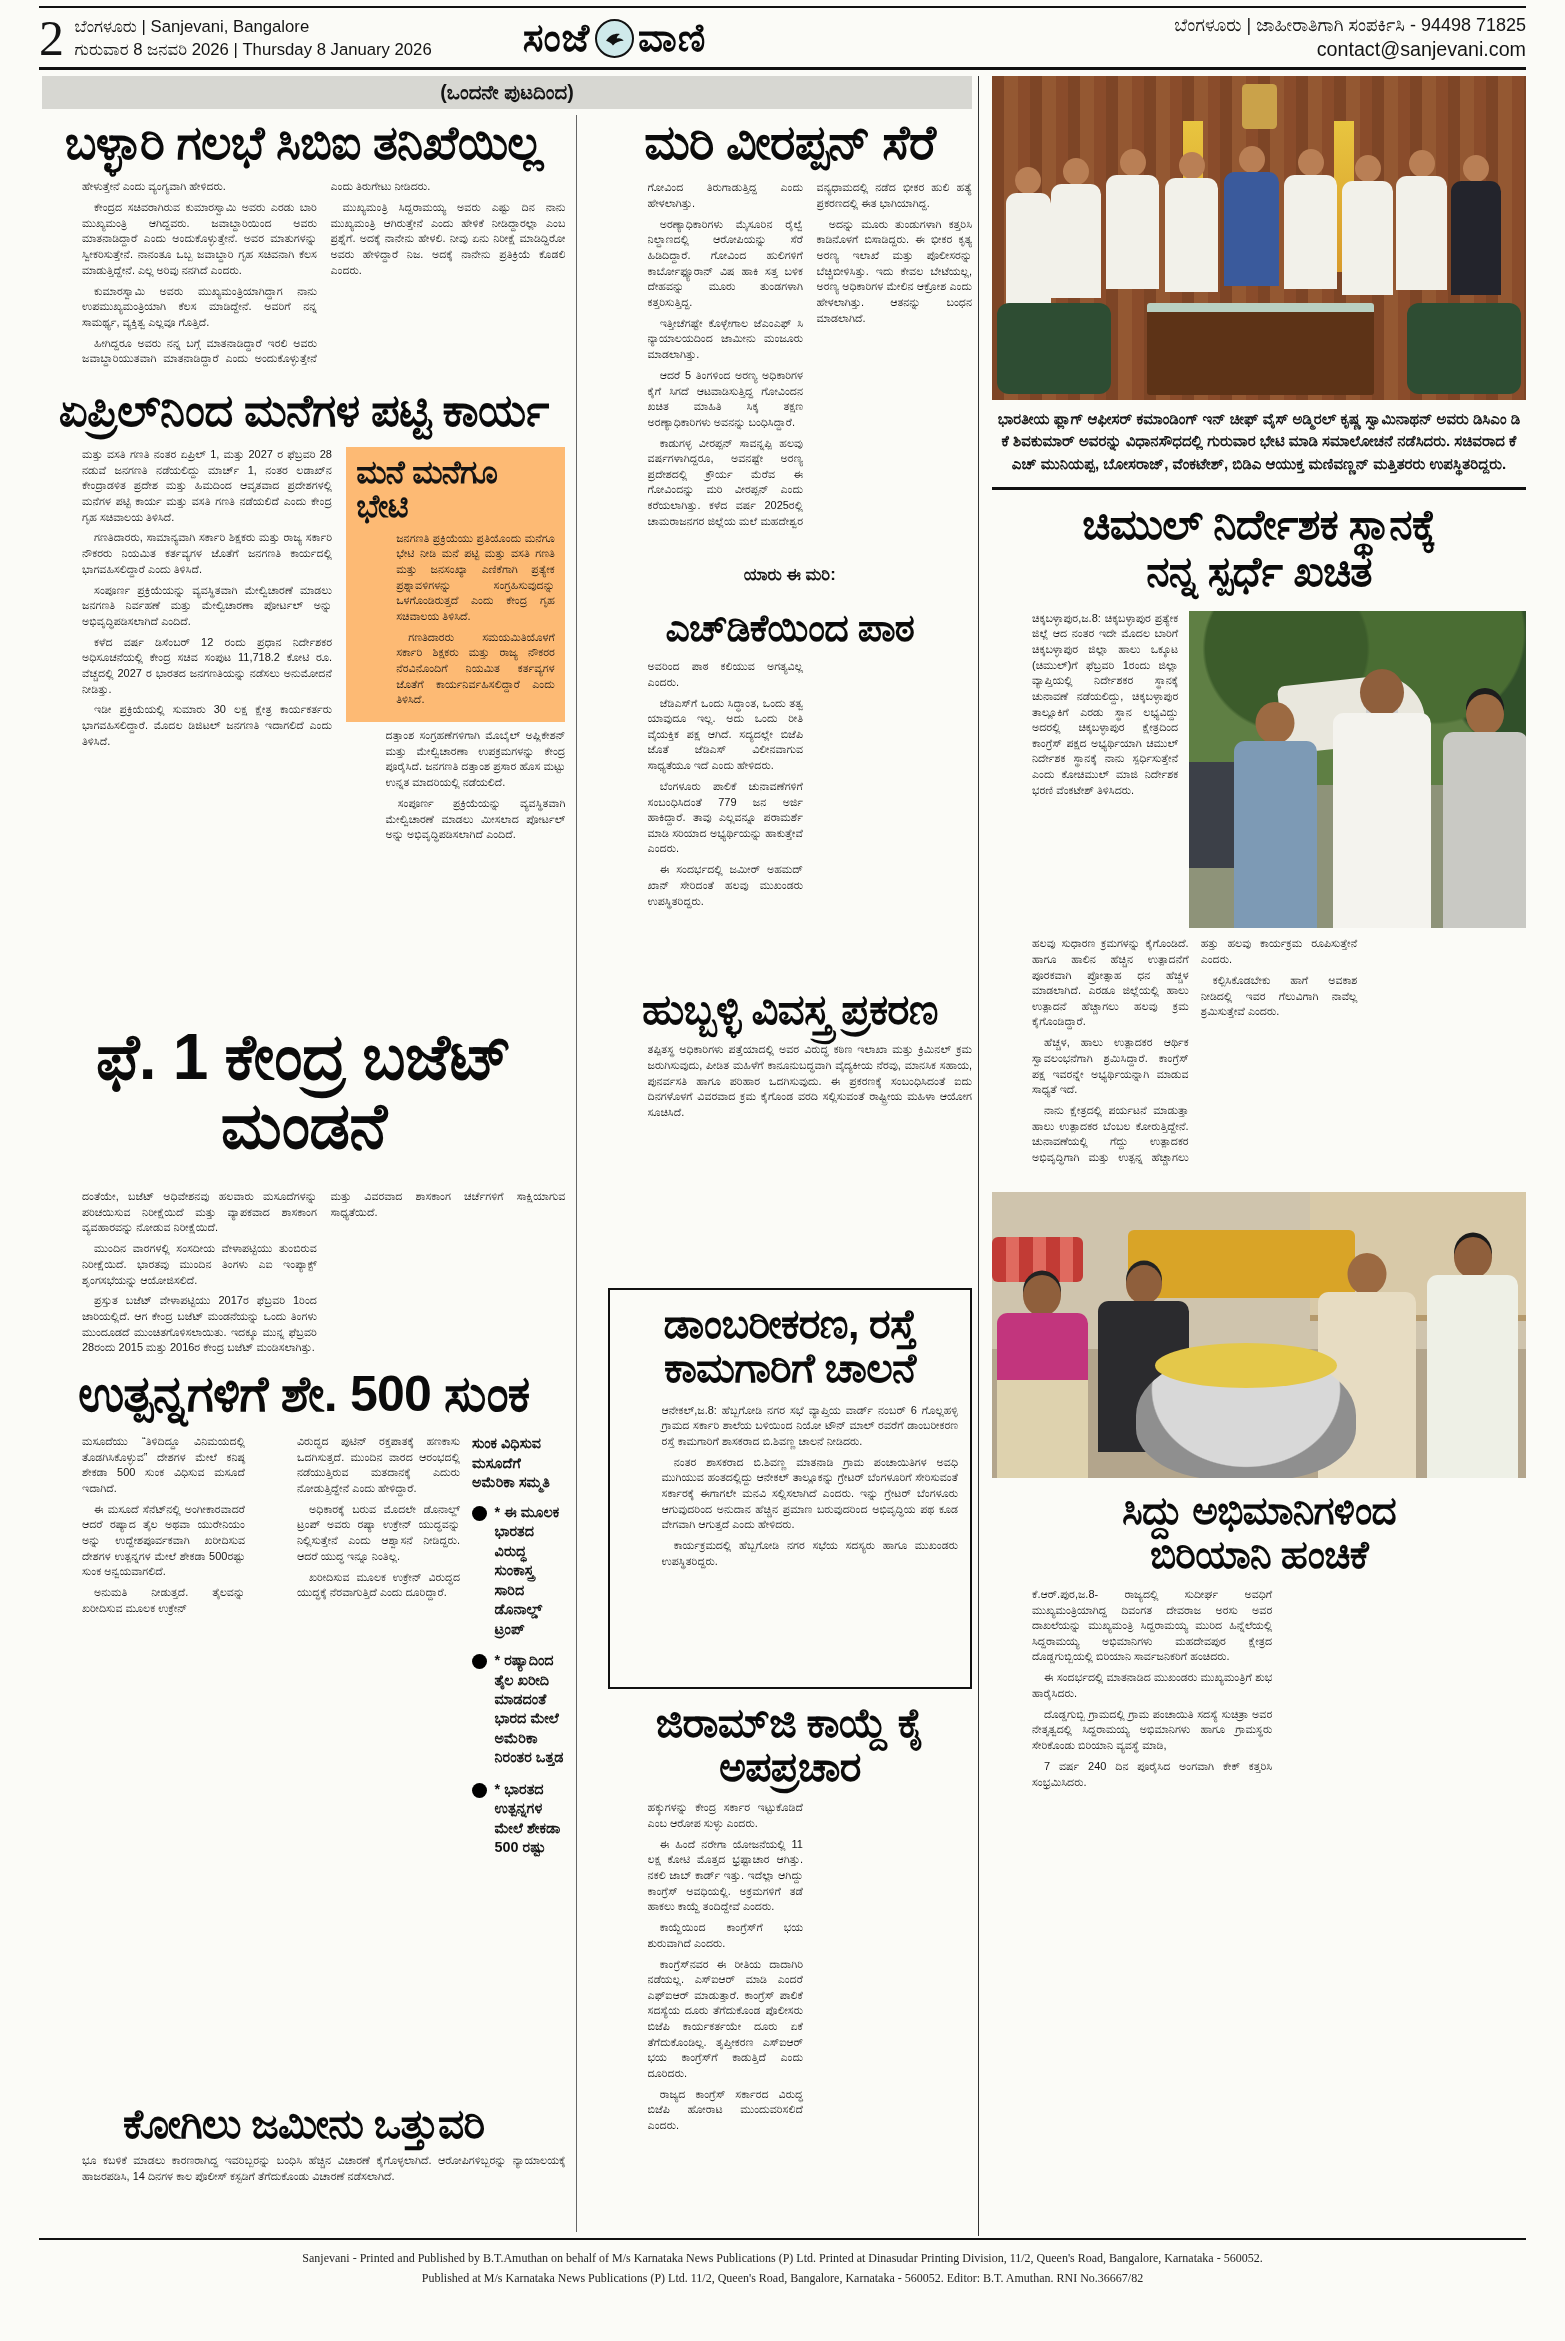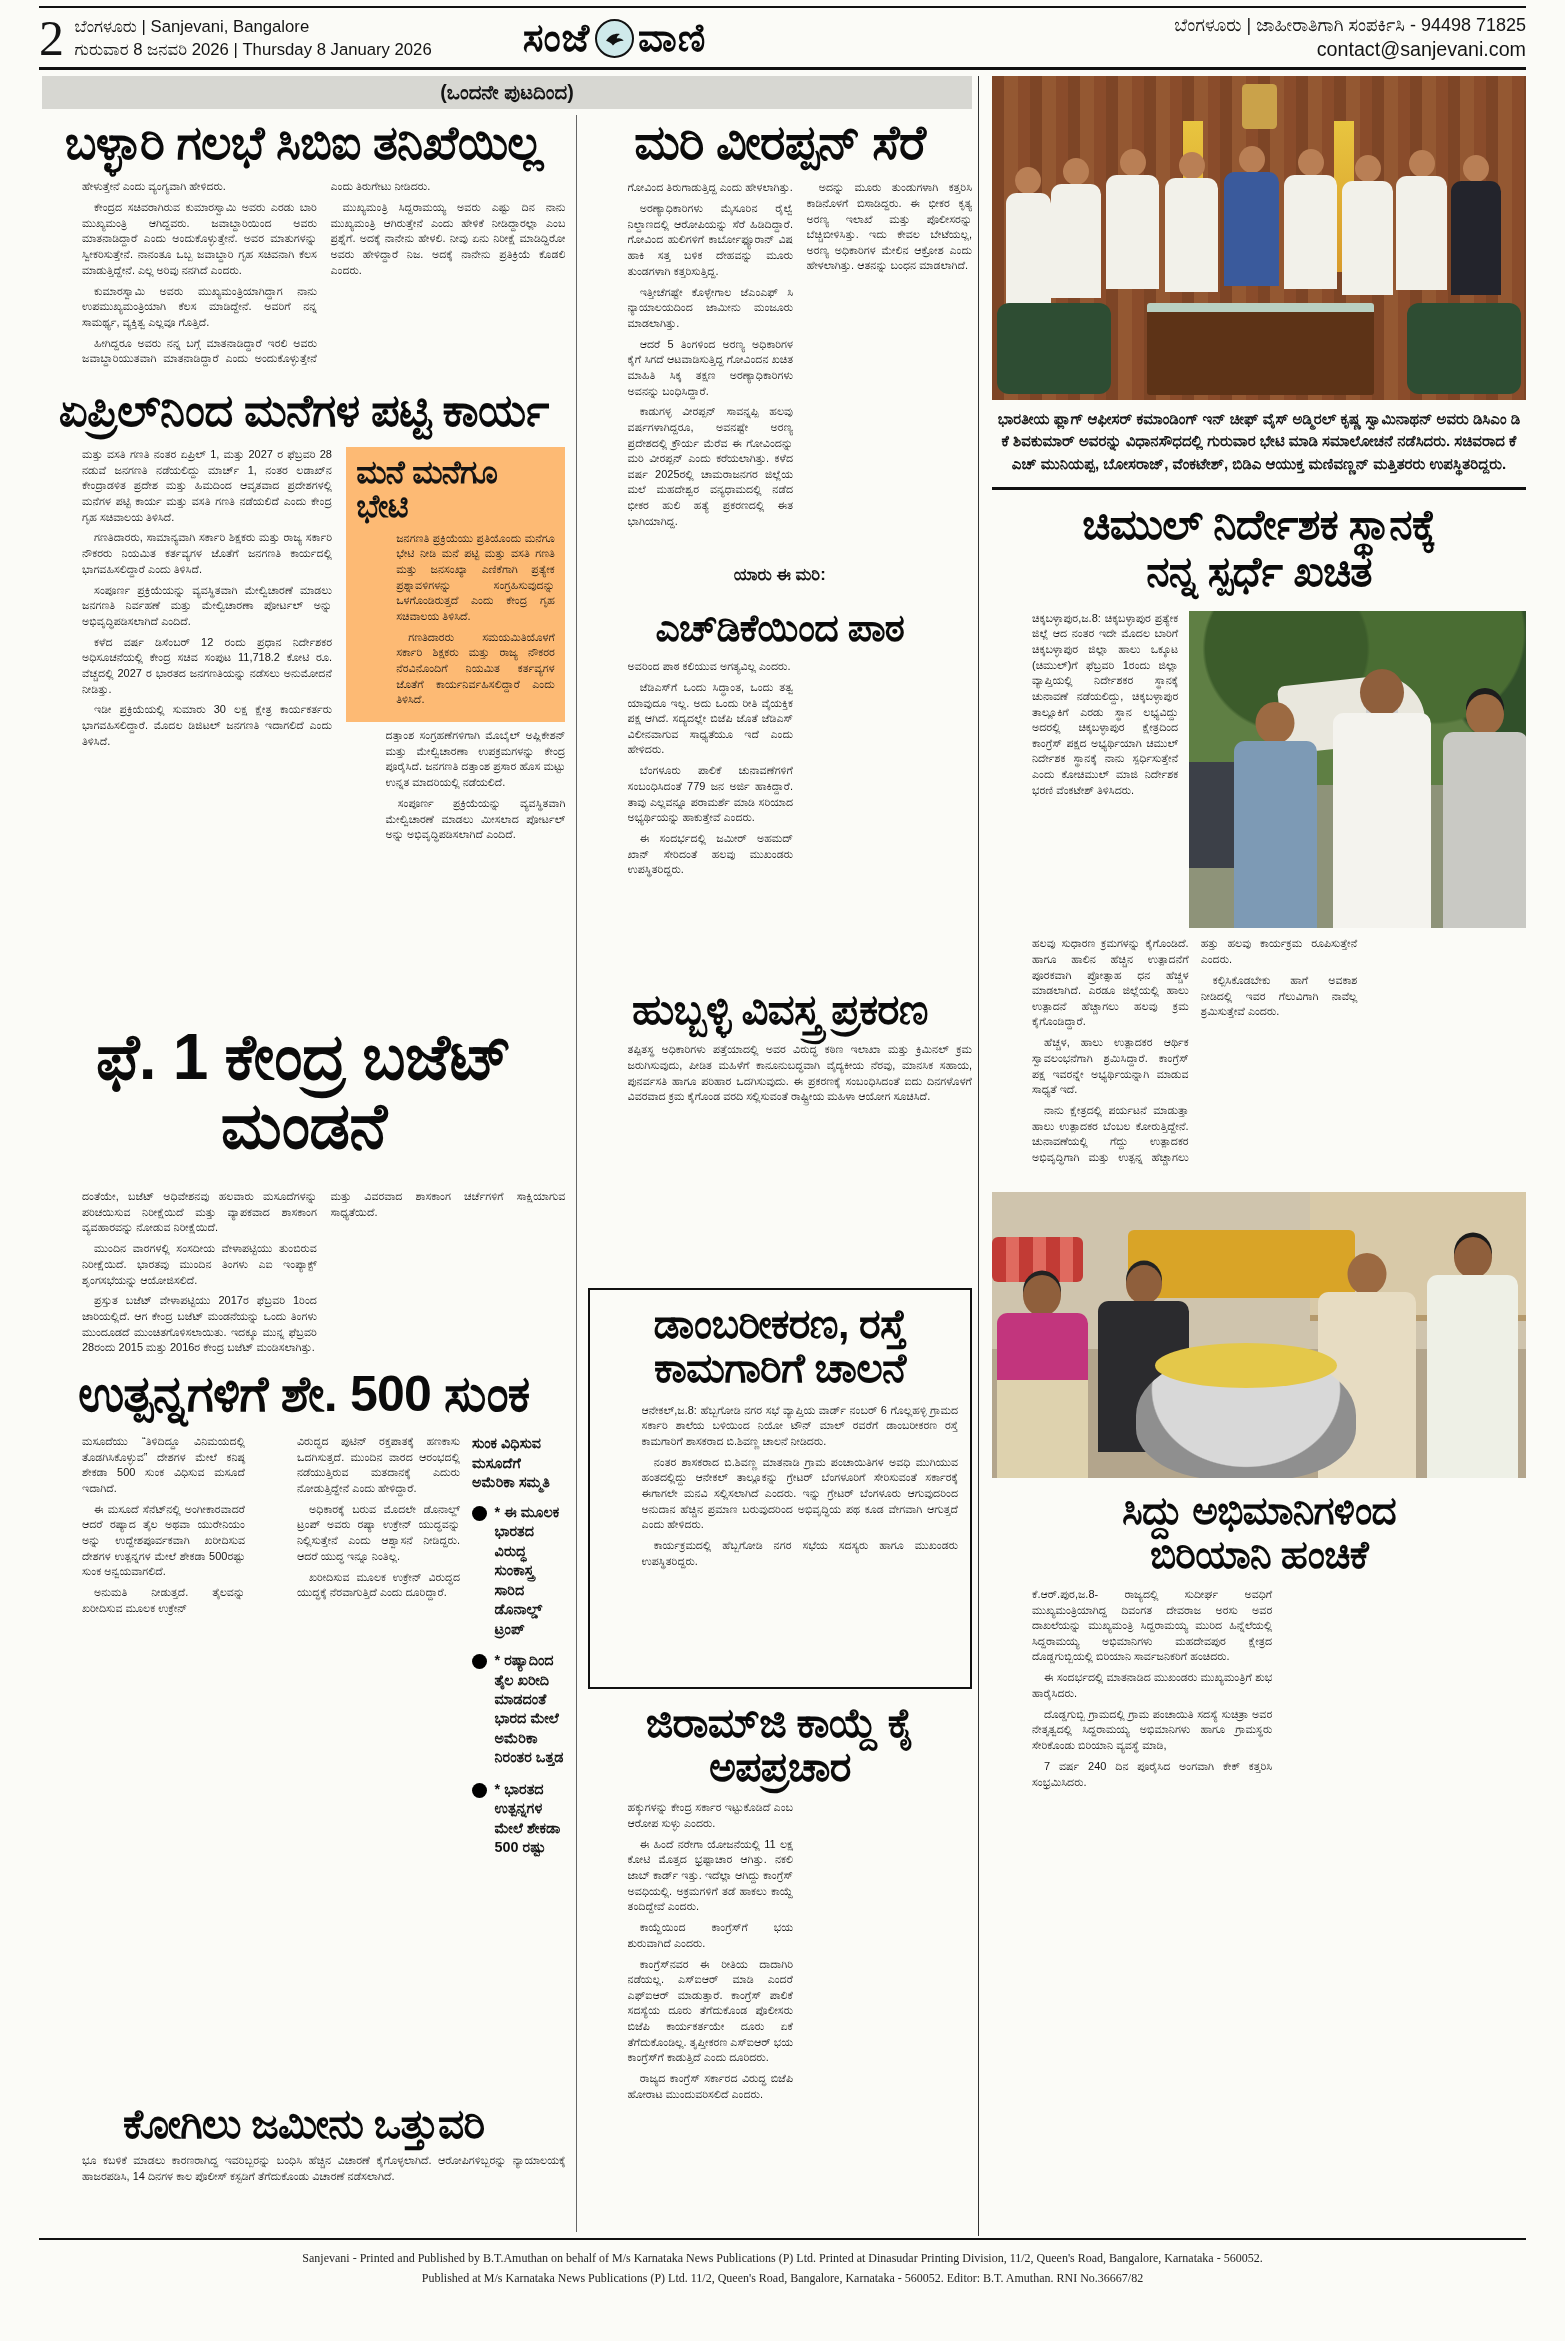--- a/index.html
+++ b/index.html
@@ -17,21 +17,21 @@
         display:flex;align-items:center;justify-content:center;}
   .hdr-right{margin-left:auto;text-align:right;display:flex;flex-direction:column;gap:2px;}
   .hdr-right .kn{font-size:18px;}
   .hdr-right .em{font-size:19.7px;}
   .header-rule{position:absolute;left:39px;right:39px;top:67px;border-top:3.8px solid #111;}
   
   .left-region{position:absolute;left:42px;top:76px;width:937px;height:2160px;border-right:1.5px solid #333;
                padding-right:6px;box-sizing:border-box;}
   .band{height:33px;background:#d7d7d2;display:flex;align-items:center;justify-content:center;
         font-size:19.7px;font-weight:700;margin-bottom:6px;}
-  .lr-row{display:flex;height:2117px;}
+  .lr-row{display:flex;height:2117px;gap:20px;}
   .left-sub{width:535px;padding-right:10.6px;border-right:0.8px solid #666;box-sizing:border-box;}
   .mid-sub{flex:1;padding-left:10.6px;box-sizing:border-box;}
   .right-region{position:absolute;left:992px;top:76px;width:534px;height:2160px;}
   
   .headline{font-weight:800;text-align:center;line-height:1.08;color:#0b0b0b;letter-spacing:-0.8px;}
   .body{font-size:11px;line-height:1.42;text-align:justify;margin-left:40px;}
   .body p{margin:0 0 5.3px;text-indent:1.1em;}
   .body p:first-child{text-indent:0;}
   .cols2{column-count:2;column-gap:13.6px;column-fill:auto;}
   .art{overflow:hidden;}

